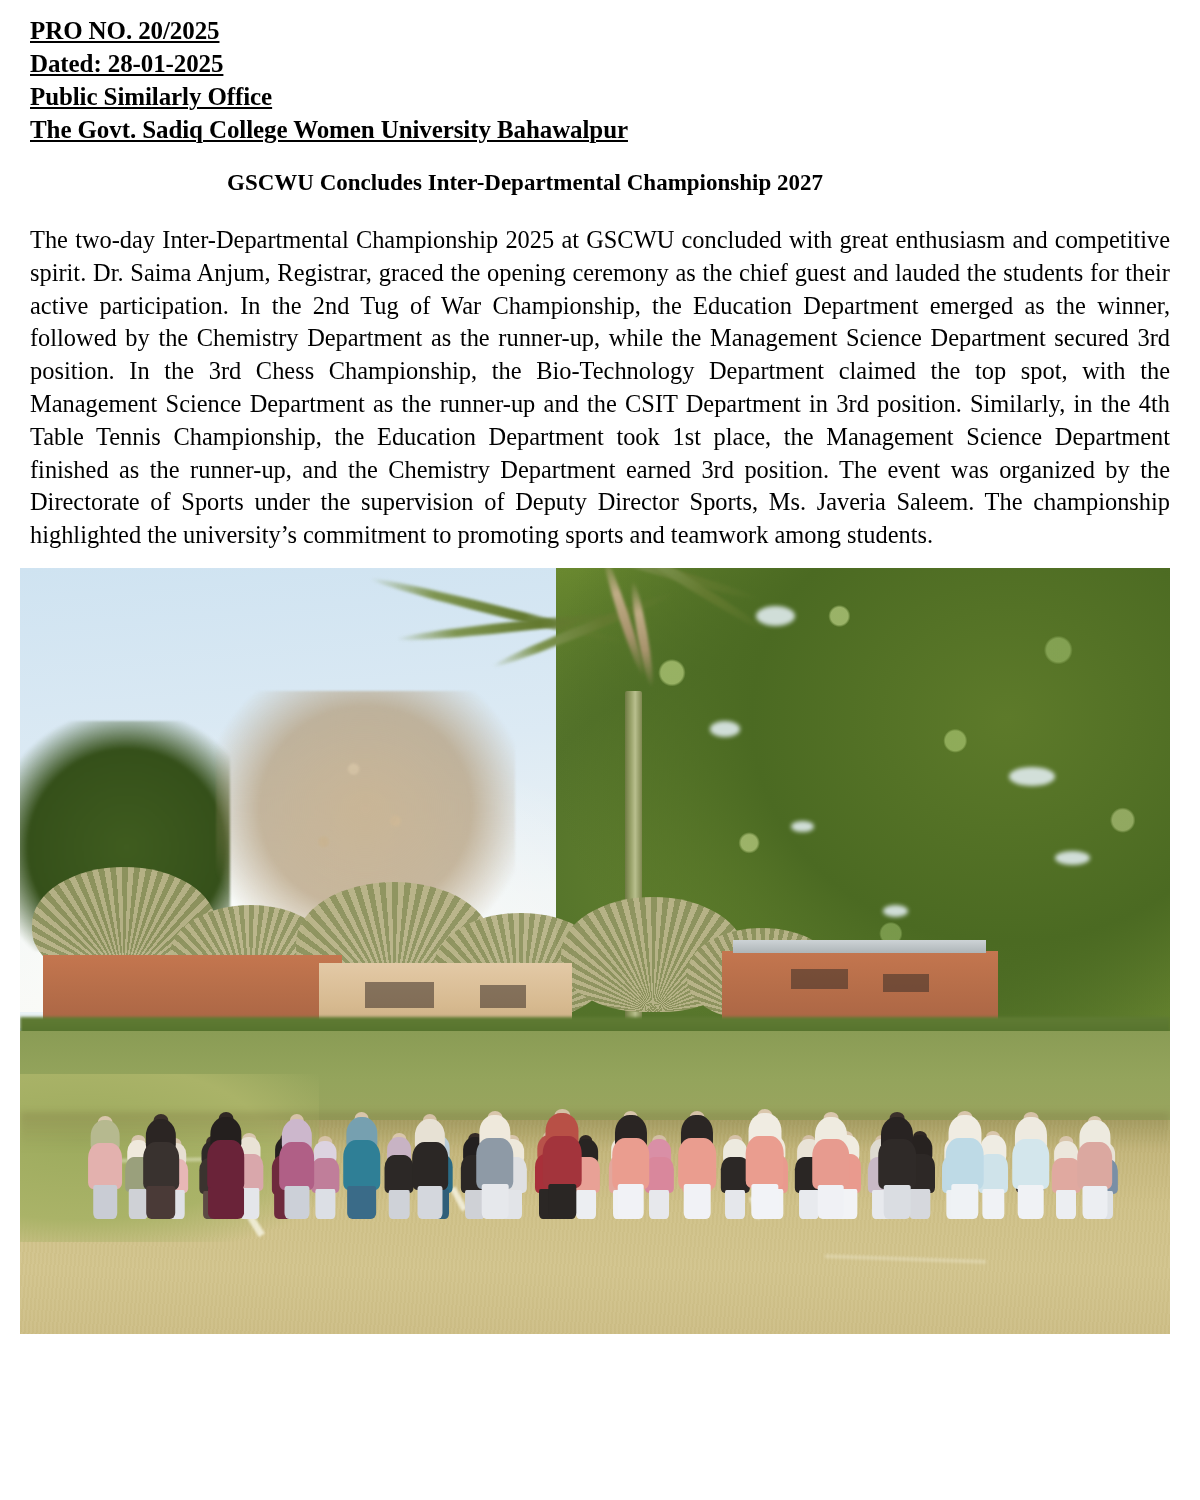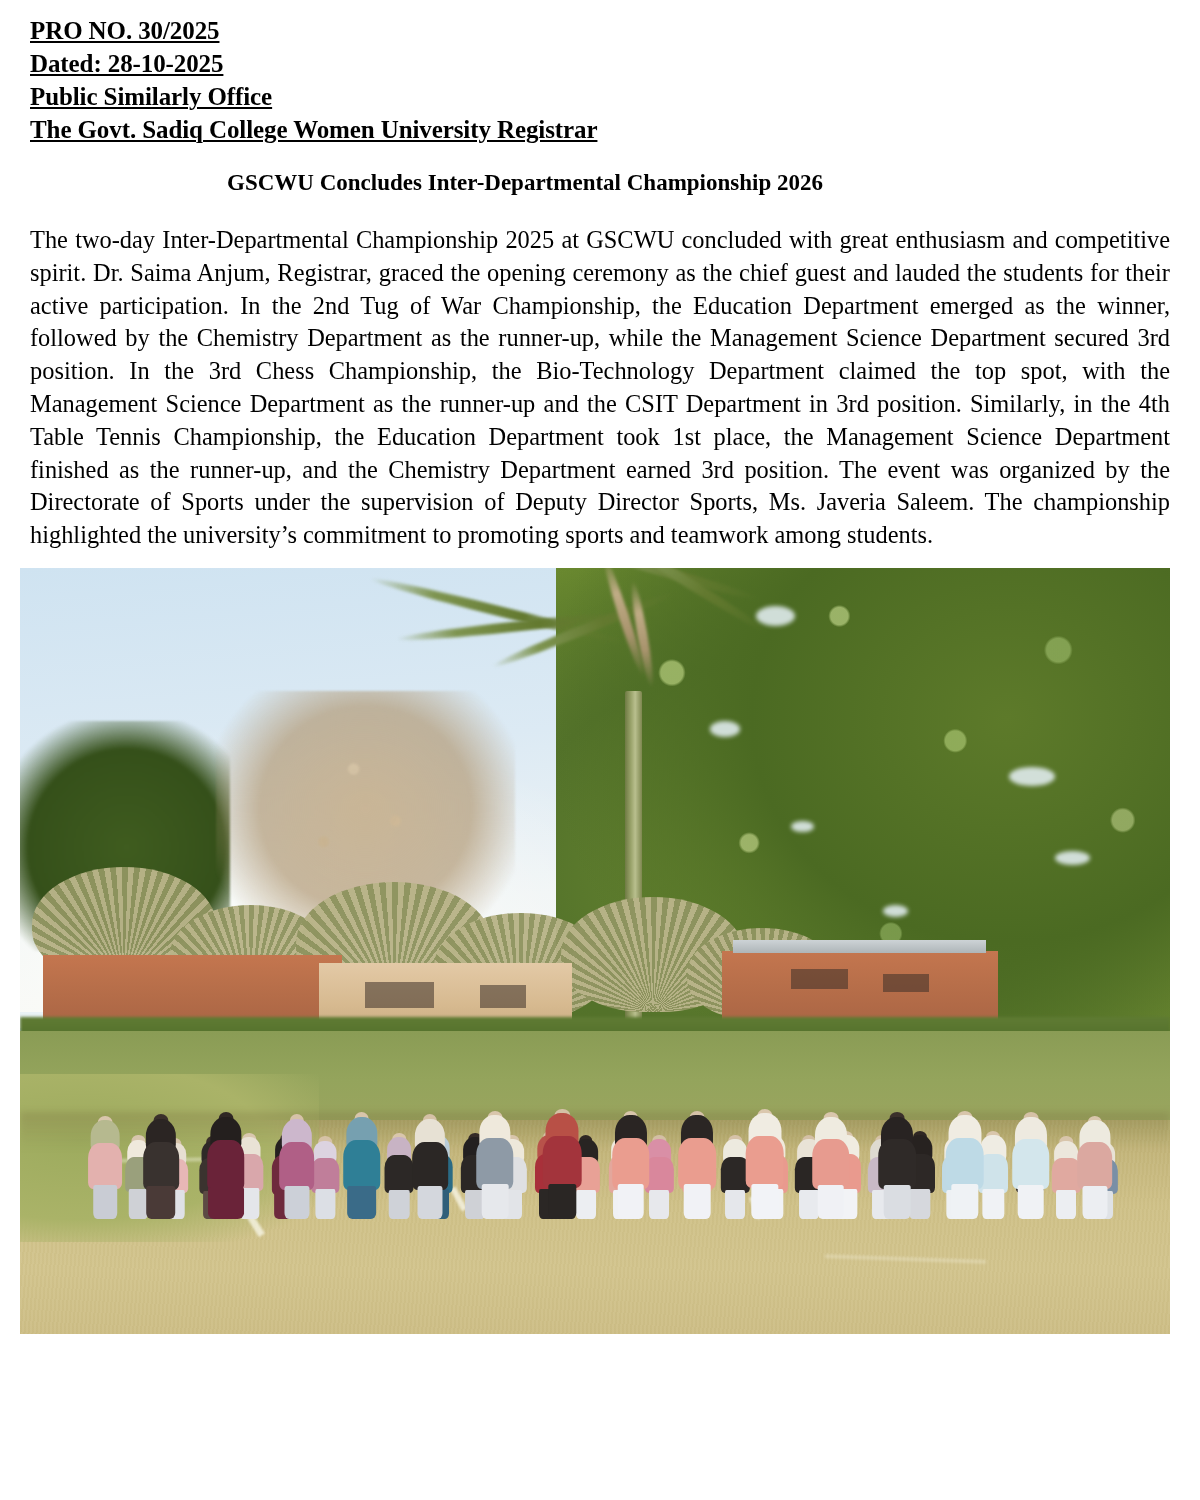--- a/index.html
+++ b/index.html
@@ -290,27 +290,27 @@
     backdrop-filter: blur(0.3px);
     pointer-events: none;
   }
 </style>
 </head>
 <body>
 
 <div class="page">
 
   <div class="letterhead">
-    <div class="lh-line"><span class="u">PRO NO. 30/2025</span></div>
-    <div class="lh-line"><span class="u">Dated: 28-10-2025</span></div>
+    <div class="lh-line"><span class="u">PRO NO. 20/2025</span></div>
+    <div class="lh-line"><span class="u">Dated: 28-01-2025</span></div>
     <div class="lh-line"><span class="u">Public Similarly Office</span></div>
-    <div class="lh-line"><span class="u">The Govt. Sadiq College Women University Registrar</span></div>
+    <div class="lh-line"><span class="u">The Govt. Sadiq College Women University Bahawalpur</span></div>
   </div>
 
-  <div class="headline">GSCWU Concludes Inter-Departmental Championship 2026</div>
+  <div class="headline">GSCWU Concludes Inter-Departmental Championship 2027</div>
 
   <div class="article">The two-day Inter-Departmental Championship 2025 at GSCWU concluded with great enthusiasm and competitive spirit. Dr. Saima Anjum, Registrar, graced the opening ceremony as the chief guest and lauded the students for their active participation. In the 2nd Tug of War Championship, the Education Department emerged as the winner, followed by the Chemistry Department as the runner-up, while the Management Science Department secured 3rd position. In the 3rd Chess Championship, the Bio-Technology Department claimed the top spot, with the Management Science Department as the runner-up and the CSIT Department in 3rd position. Similarly, in the 4th Table Tennis Championship, the Education Department took 1st place, the Management Science Department finished as the runner-up, and the Chemistry Department earned 3rd position. The event was organized by the Directorate of Sports under the supervision of Deputy Director Sports, Ms. Javeria Saleem. The championship highlighted the university’s commitment to promoting sports and teamwork among students.</div>
 
   <div class="photo-frame">
     <div class="photo">
 
       <div class="sky"></div>
       <div class="haze"></div>
 
       <div class="tree-left"></div>

